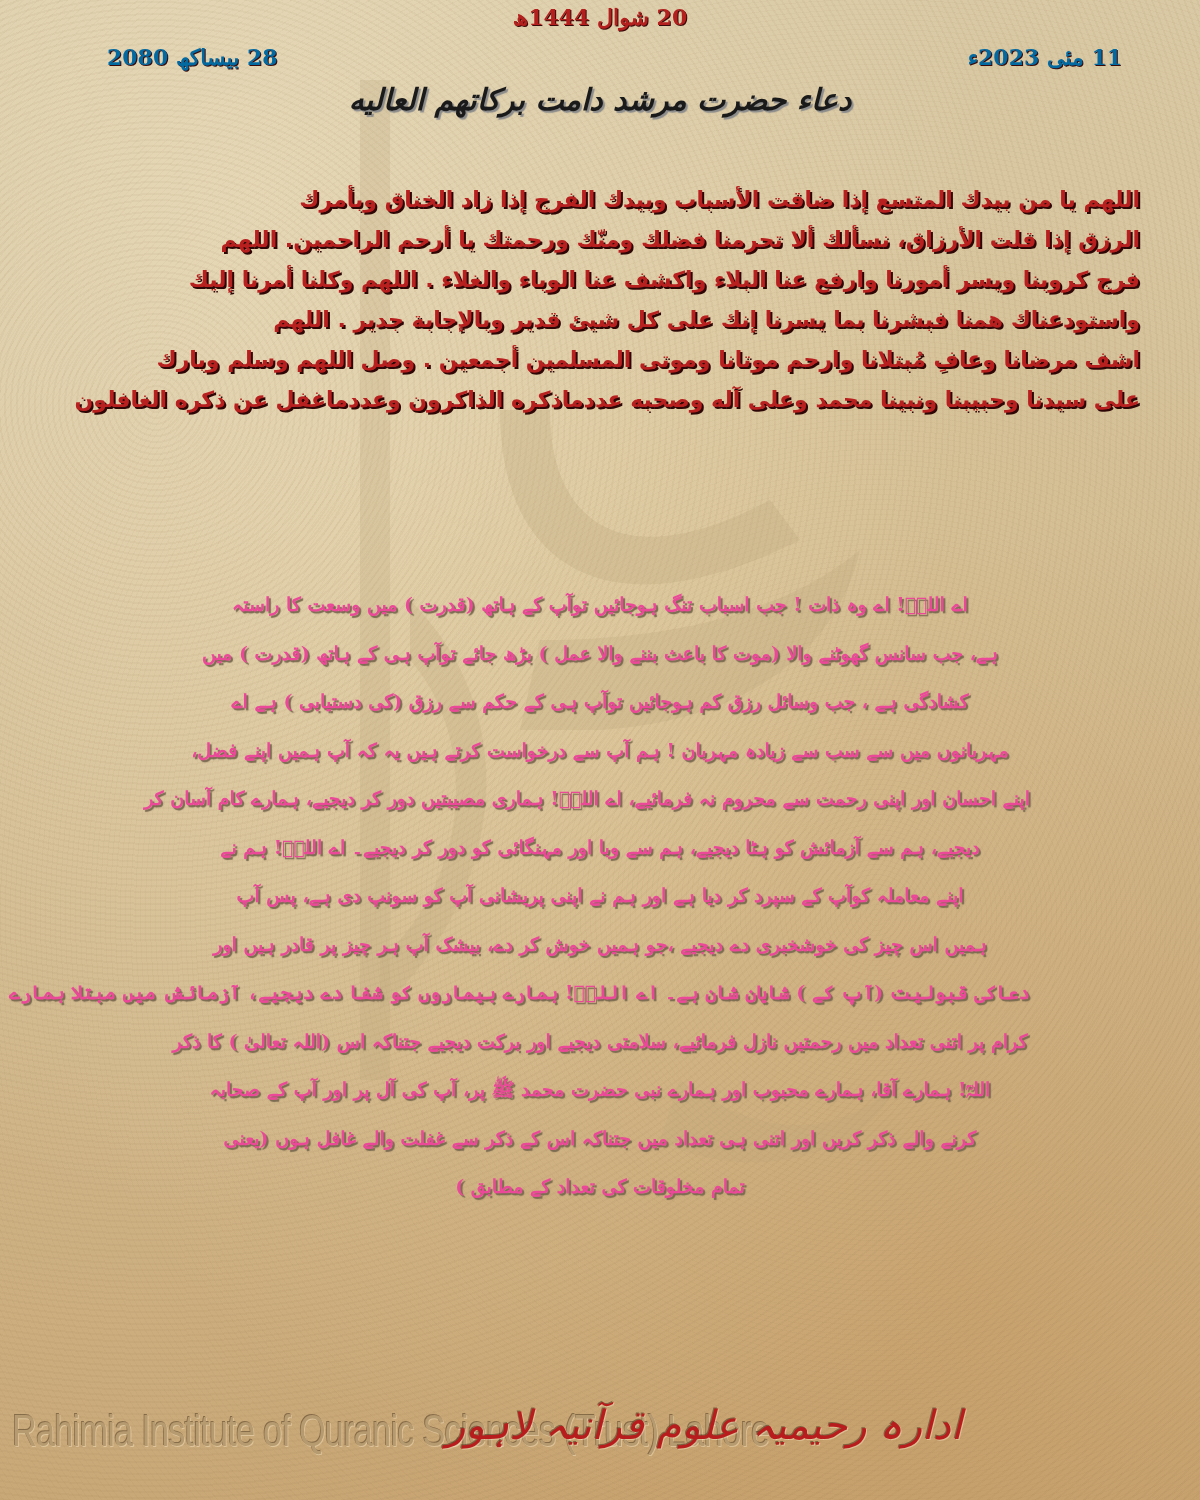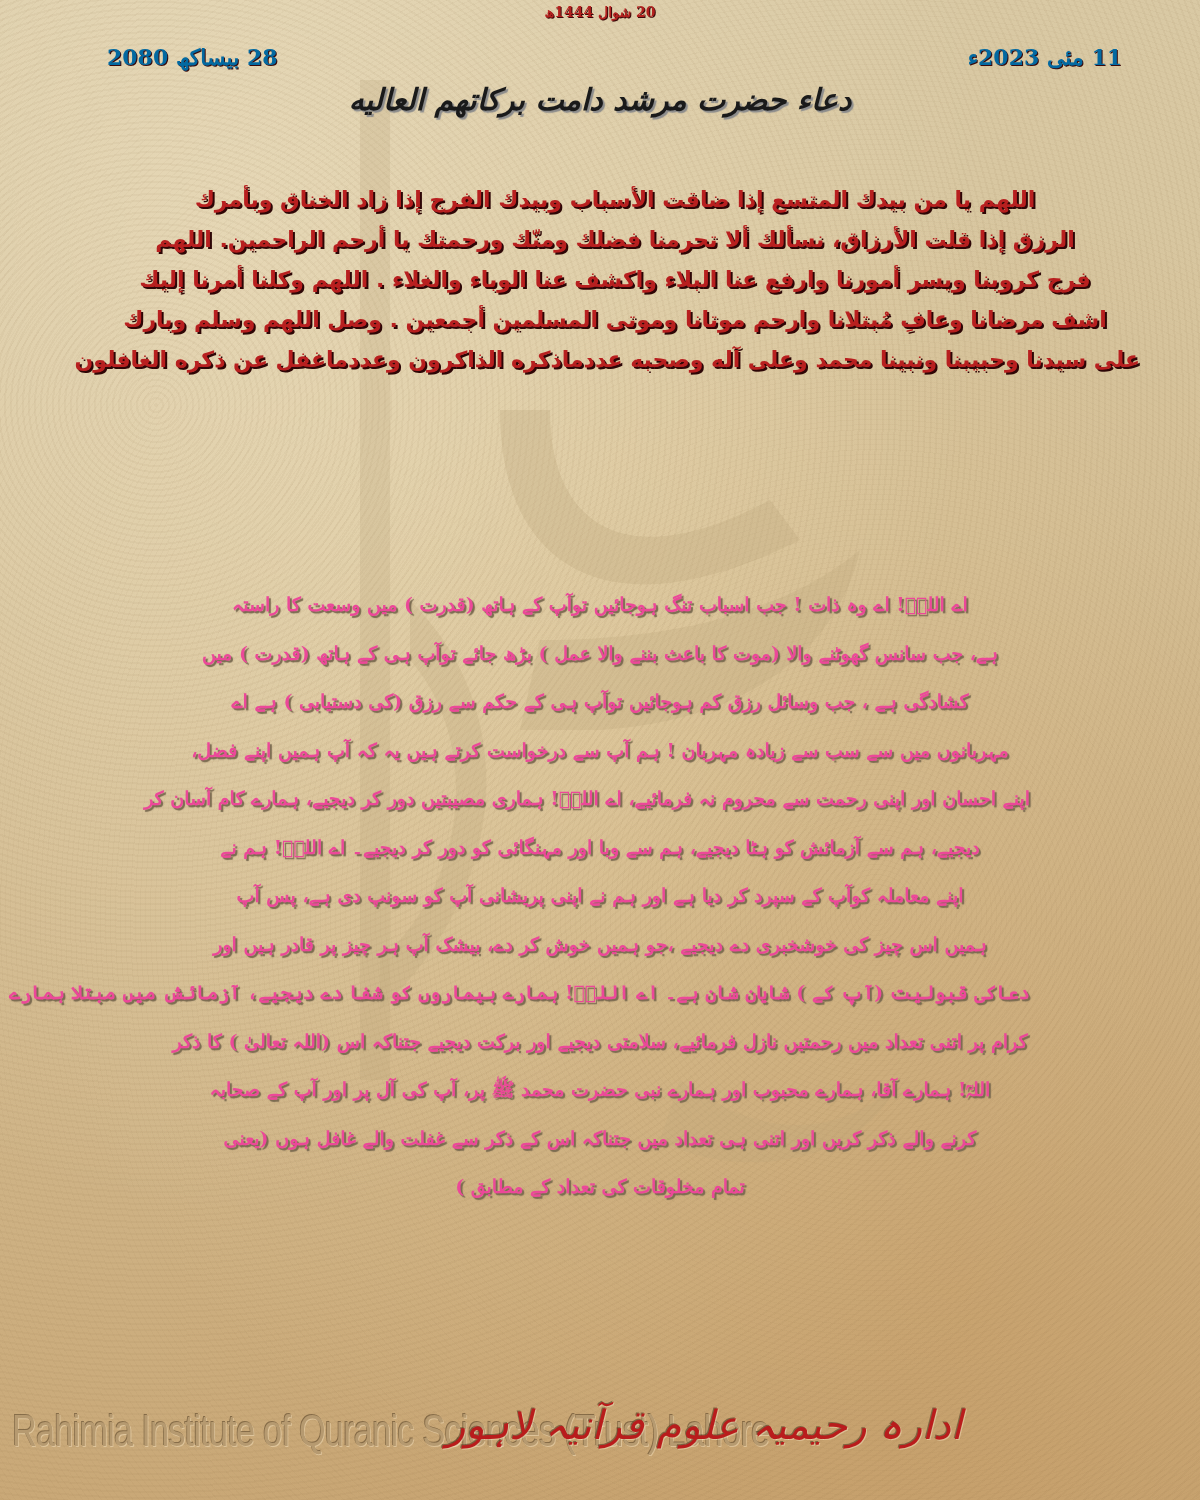--- a/index.html
+++ b/index.html
@@ -27,31 +27,31 @@
       position: absolute; top: 44px;
       font-family: "DejaVu Serif", serif; font-size: 22px; font-weight: bold;
       color: #0369a1; text-shadow: 1px 1px 0 #3a0a0a;
       direction: rtl;
       margin-left: 45px;
     }
     .date-gregorian { right: 78px; text-align: right; }
     .date-bikrami { left: 62px; }
     .date-hijri {
       position: absolute; top: 4px; left: 0; right: 0; text-align: center;
-      font-family: "DejaVu Serif", serif; font-size: 14px; font-weight: bold;
+      font-family: "DejaVu Serif", serif; font-size: 22px; font-weight: bold;
       color: #b3201e; text-shadow: 1px 1px 0 #3a0a0a; direction: rtl;
     }
     .title {
       position: absolute; top: 82px; left: 0; right: 0; text-align: center;
       font-family: "DejaVu Sans", sans-serif; font-size: 30px; font-weight: bold;
       color: #1a1a1a; text-shadow: 2px 2px 1px #8c8c8c; direction: rtl; font-style: italic;
     }
     .arabic-block {
       position: absolute; top: 180px; left: 90px; right: 60px;
-      direction: rtl; text-align: center;
+      direction: rtl; text-align: right;
     }
     .arabic-line {
       display: block; font-family: "DejaVu Sans", sans-serif; font-weight: bold;
       font-size: 22px; line-height: 40px; color: #b81f1f;
       text-shadow: 2px 2px 0 #2d0606;
       white-space: nowrap;
     }
     .urdu-block {
       position: absolute; top: 580px; left: 170px; right: 170px;
       direction: rtl; text-align: center;
@@ -96,20 +96,21 @@
 <div class="date-hijri">20 شوال 1444ھ</div>
 <div class="header-date date-gregorian">11 مئی 2023ء</div>
 <div class="header-date date-bikrami">28 بیساکھ 2080</div>
 
 <h1 class="title">دعاء حضرت مرشد دامت برکاتهم العالیه</h1>
 
 <div class="arabic-block">
   <span class="arabic-line">اللهم يا من بيدك المتسع إذا ضاقت الأسباب وبيدك الفرج إذا زاد الخناق وبأمرك</span>
   <span class="arabic-line">الرزق إذا قلت الأرزاق، نسألك ألا تحرمنا فضلك ومنّك ورحمتك يا أرحم الراحمين. اللهم</span>
   <span class="arabic-line">فرج كروبنا ويسر أمورنا وارفع عنا البلاء واكشف عنا الوباء والغلاء . اللهم وكلنا أمرنا إليك</span>
+  <span class="arabic-line">واستودعناك همنا فبشرنا بما يسرنا إنك على كل شيئ قدير وبالإجابة جدير . اللهم</span>
   <span class="arabic-line">اشف مرضانا وعافِ مُبتلانا وارحم موتانا وموتى المسلمين أجمعين . وصل اللهم وسلم وبارك</span>
   <span class="arabic-line">على سيدنا وحبيبنا ونبينا محمد وعلى آله وصحبه عددماذكره الذاكرون وعددماغفل عن ذكره الغافلون</span>
 </div>
 
 <div class="urdu-block">
   <span class="urdu-line">اے اللہؒ! اے وہ ذات ! جب اسباب تنگ ہوجائیں توآپ کے ہاتھ (قدرت ) میں وسعت کا راستہ</span>
   <span class="urdu-line">ہے، جب سانس گھوٹنے والا (موت کا باعث بننے والا عمل ) بڑھ جائے توآپ ہی کے ہاتھ (قدرت ) میں</span>
   <span class="urdu-line">کشادگی ہے ، جب وسائل رزق کم ہوجائیں توآپ ہی کے حکم سے رزق (کی دستیابی ) ہے اے</span>
   <span class="urdu-line">مہربانوں میں سے سب سے زیادہ مہربان ! ہم آپ سے درخواست کرتے ہیں یہ کہ آپ ہمیں اپنے فضل،</span>
   <span class="urdu-line">اپنے احسان اور اپنی رحمت سے محروم نہ فرمائیے، اے اللہؒ! ہماری مصیبتیں دور کر دیجیے، ہمارے کام آسان کر</span>

